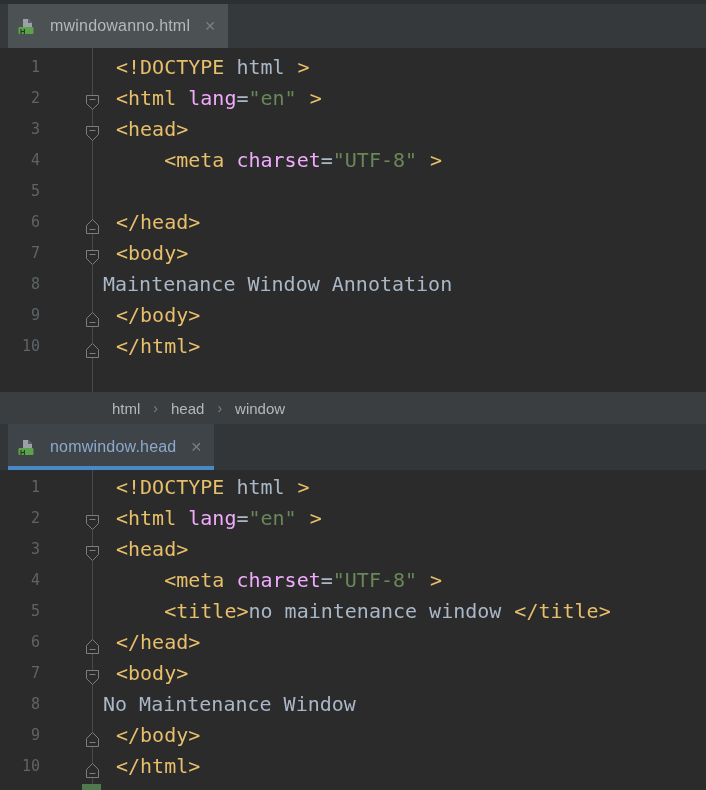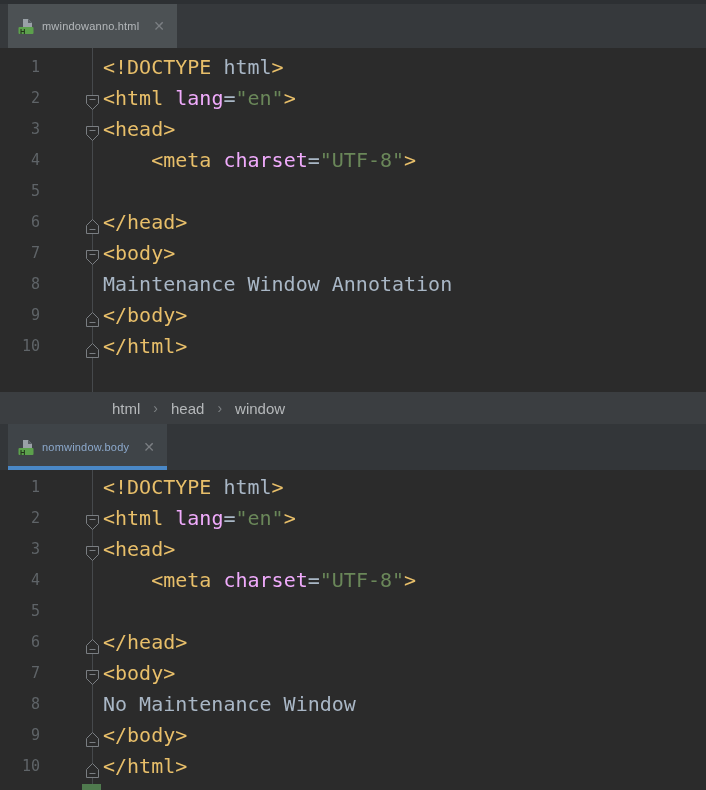--- a/index.html
+++ b/index.html
@@ -8,40 +8,40 @@
   .ide { width:706px; height:790px; display:flex; flex-direction:column; }
 
   
   .tabbar { position:relative; height:48px; background:#36393c; flex:0 0 auto;
             display:flex; align-items:stretch; padding-left:8px; border-top:4px solid #2d3033; }
   .tabbar.bottom { height:46px; background:#333639; border-top:none; }
   .tab { position:relative; display:flex; align-items:center; gap:8px;
          padding:0 12px 0 10px; cursor:pointer; }
   .tab.top-sel { background:#4c5154; }
   .tab.bottom-sel { background:#3f4448; }
-  .tab-label { font-size:11px; letter-spacing:.2px; white-space:nowrap; }
+  .tab-label { font-size:16px; letter-spacing:.2px; white-space:nowrap;margin-left:8px; }
   .tab.top-sel .tab-label { color:#b4b8bb; }
   .tab.bottom-sel .tab-label { color:#8ca9cc; }
   .tab-close { color:#7b7f83; font-size:14px; margin-left:6px; line-height:1; }
   .underline { position:absolute; left:0; right:0; bottom:-0px; height:4px; background:#4a88c7; }
   .tab.bottom-sel .underline { bottom:0; }
 
   
   .editor { position:relative; background:#2b2b2b; overflow:hidden; flex:0 0 auto; }
   .editor.one { height:344px; padding-top:4px; }
   .editor.two { height:320px; padding-top:2px; }
   .gutter-border { position:absolute; top:0; bottom:0; left:92px; width:1px; background:#46494c; }
   .code-line { display:flex; height:31px; line-height:31px; white-space:pre; }
   .lnum { width:40px; flex:0 0 40px; text-align:right; color:#5f6468;
           font-family:"DejaVu Sans Mono", monospace; font-size:15px; }
   .foldcol { width:63px; flex:0 0 63px; position:relative; }
   .fold-marker { position:absolute; left:45px; top:7px; width:15px; height:17px; z-index:2; }
   .codetext { font-family:"DejaVu Sans Mono", monospace; font-size:20px; white-space:pre; }
 
-  .tk-tag   { color:#e8bf6a; }
+  .tk-tag   { color:#e8bf6a;margin-left:13px; }
   .tk-attr  { color:#f0abfc; }
   .tk-eq    { color:#a9b7c6; }
   .tk-str   { color:#6a8759; }
   .tk-text  { color:#a9b7c6; }
   .tk-plain { color:#a9b7c6; }
   .tk-tag-hl  { color:#e8bf6a; background:#3e514d; }
   .tk-text-hl { color:#a9b7c6; background:#343a3d; }
 
   .vcs-added { position:absolute; left:82px; bottom:0; width:19px; height:6px; background:#4f7a4e; }
 
@@ -110,40 +110,40 @@
     </div>
 
   <div class="tabbar bottom">
     <div class="tab bottom-sel">
       <svg width="16" height="16" viewBox="0 0 16 16">
         <rect x="0.5" y="9" width="15" height="7" rx="1" fill="#5ca14c"></rect>
         <text x="2" y="15.6" font-size="7.5" font-weight="bold" fill="#24351d" font-family="Liberation Sans, sans-serif">H</text>
         <path d="M5 1 h5 l4 4 v4 H5 z" fill="#9aa1a7"></path>
         <path d="M10 1 l4 4 h-4 z" fill="#585e63"></path>
       </svg>
-      <span class="tab-label">nomwindow.body</span>
+      <span class="tab-label">nomwindow.head</span>
       <span class="tab-close">✕</span>
       <span class="underline"></span>
     </div>
   </div>
 
   <div class="editor two">
     <div class="gutter-border"></div>
     <div class="vcs-added"></div>
   <div class="code-line"><span class="lnum">1</span><span class="foldcol"></span><span class="codetext"><span class="tk-tag">&lt;!DOCTYPE</span><span class="tk-plain"> </span><span class="tk-text">html</span><span class="tk-tag">&gt;</span></span></div>
       <div class="code-line"><span class="lnum">2</span><span class="foldcol"><span class="fold-marker"><svg width="15" height="17" viewBox="0 0 15 17">
               <polygon points="1.5,1.5 13.5,1.5 13.5,9.5 7.5,15.5 1.5,9.5" fill="#2b2b2b" stroke="#7a7e82"></polygon>
               <line x1="4.5" y1="5.5" x2="10.5" y2="5.5" stroke="#7a7e82"></line>
             </svg></span></span><span class="codetext"><span class="tk-tag">&lt;html</span><span class="tk-plain"> </span><span class="tk-attr">lang</span><span class="tk-eq">=</span><span class="tk-str">"en"</span><span class="tk-tag">&gt;</span></span></div>
       <div class="code-line"><span class="lnum">3</span><span class="foldcol"><span class="fold-marker"><svg width="15" height="17" viewBox="0 0 15 17">
               <polygon points="1.5,1.5 13.5,1.5 13.5,9.5 7.5,15.5 1.5,9.5" fill="#2b2b2b" stroke="#7a7e82"></polygon>
               <line x1="4.5" y1="5.5" x2="10.5" y2="5.5" stroke="#7a7e82"></line>
             </svg></span></span><span class="codetext"><span class="tk-tag">&lt;head&gt;</span></span></div>
       <div class="code-line"><span class="lnum">4</span><span class="foldcol"></span><span class="codetext"><span class="tk-plain">    </span><span class="tk-tag">&lt;meta</span><span class="tk-plain"> </span><span class="tk-attr">charset</span><span class="tk-eq">=</span><span class="tk-str">"UTF-8"</span><span class="tk-tag">&gt;</span></span></div>
-      <div class="code-line"><span class="lnum">5</span><span class="foldcol"></span></div>
+      <div class="code-line"><span class="lnum">5</span><span class="foldcol"></span><span class="codetext"><span class="tk-plain">    </span><span class="tk-tag">&lt;title&gt;</span><span class="tk-text">no maintenance window</span><span class="tk-tag">&lt;/title&gt;</span></span></div>
       <div class="code-line"><span class="lnum">6</span><span class="foldcol"><span class="fold-marker"><svg width="15" height="17" viewBox="0 0 15 17">
               <polygon points="7.5,1.5 13.5,7.5 13.5,15.5 1.5,15.5 1.5,7.5" fill="#2b2b2b" stroke="#7a7e82"></polygon>
               <line x1="4.5" y1="11.5" x2="10.5" y2="11.5" stroke="#7a7e82"></line>
             </svg></span></span><span class="codetext"><span class="tk-tag">&lt;/head&gt;</span></span></div>
       <div class="code-line"><span class="lnum">7</span><span class="foldcol"><span class="fold-marker"><svg width="15" height="17" viewBox="0 0 15 17">
               <polygon points="1.5,1.5 13.5,1.5 13.5,9.5 7.5,15.5 1.5,9.5" fill="#2b2b2b" stroke="#7a7e82"></polygon>
               <line x1="4.5" y1="5.5" x2="10.5" y2="5.5" stroke="#7a7e82"></line>
             </svg></span></span><span class="codetext"><span class="tk-tag">&lt;body&gt;</span></span></div>
       <div class="code-line"><span class="lnum">8</span><span class="foldcol"></span><span class="codetext"><span class="tk-text">No Maintenance Window</span></span></div>
       <div class="code-line"><span class="lnum">9</span><span class="foldcol"><span class="fold-marker"><svg width="15" height="17" viewBox="0 0 15 17">

